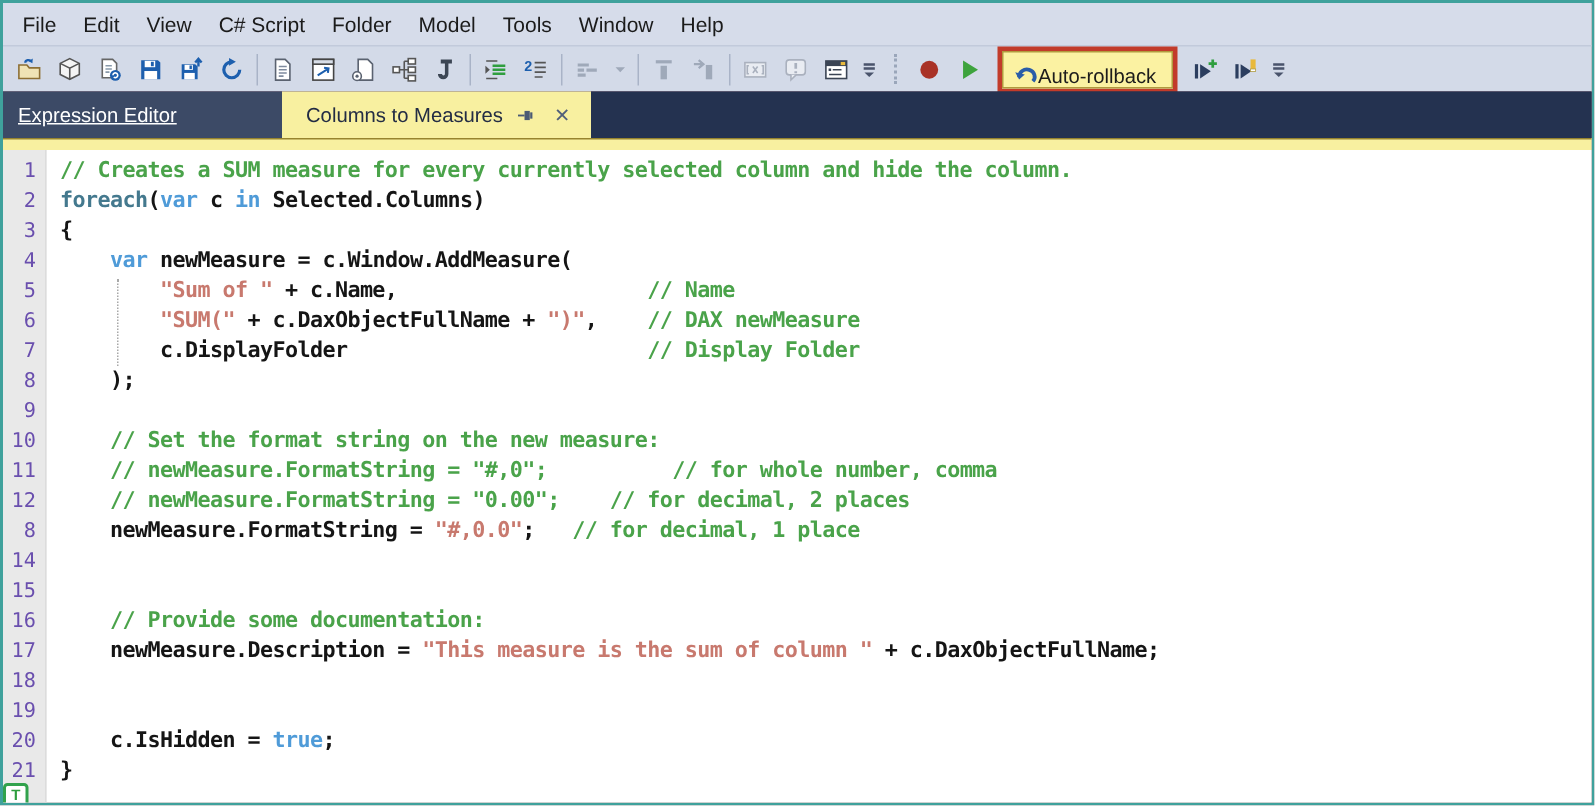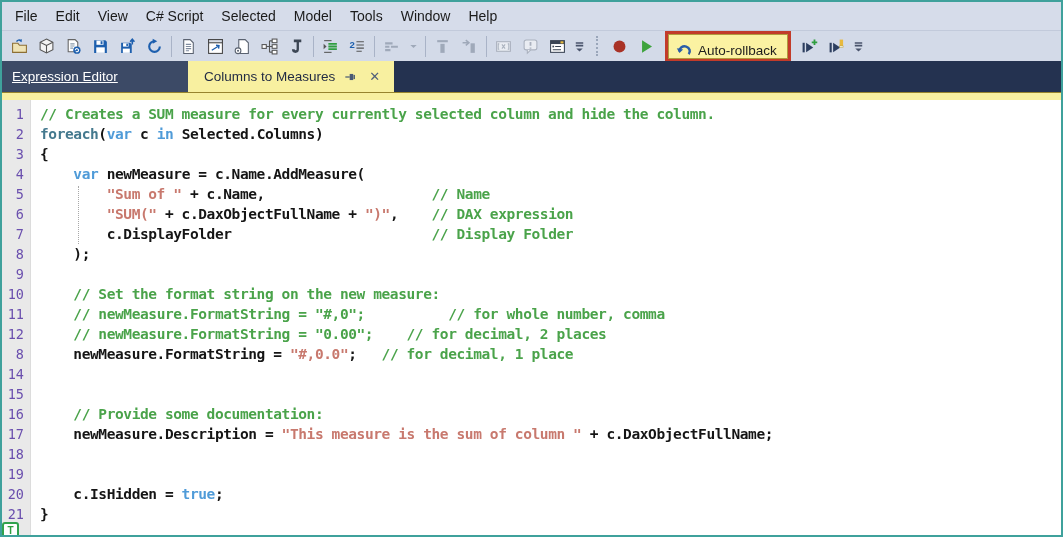--- a/index.html
+++ b/index.html
@@ -28,21 +28,21 @@
   .tb-icon {
     width: 27px; height: 25px; display: flex; align-items: center; justify-content: center;
     flex: none;
   }
   .tb-icon svg { width: 17px; height: 17px; }
   .tb-icon.small { width: 17px; }
   .tb-sep { width: 1px; height: 21px; background: #a9b3c7; margin: 0 3px; flex: none; }
   .tb-grip { width: 5px; height: 20px; border-left: 2px dotted #9aa6ba; margin: 0 5px 0 8px; flex: none; }
   .ar-outer { border: 3px solid #c23b2a; margin: 0 5px; flex: none; }
   .ar-btn {
-    display: flex; align-items: center; gap: 6px; background: #fbf2a2;
+    display: flex; align-items: center; gap: 0; background: #fbf2a2;
     border: 1px solid #b09a3e; padding: 10px 10px 2px 7px; height: 25px;
   }
   .ar-btn svg { width: 16px; height: 16px; }
   .ar-label { font-size: 13.5px; color: #1c1c1c; white-space: nowrap; }
   
   .tabstrip { height: 31px; display: flex; flex: none; background: #243250; }
   .panel-title {
     width: 186px; background: #3c4a66; color: #ffffff; font-size: 13.5px;
     display: flex; align-items: center; padding-left: 10px; flex: none; text-decoration: underline;
   }
@@ -89,21 +89,21 @@
 </style>
 </head>
 <body>
 
 <div class="window">
   <div class="menubar">
       <div class="menu-item">File</div>
       <div class="menu-item">Edit</div>
       <div class="menu-item">View</div>
       <div class="menu-item">C# Script</div>
-      <div class="menu-item">Selected</div>
+      <div class="menu-item">Folder</div>
       <div class="menu-item">Model</div>
       <div class="menu-item">Tools</div>
       <div class="menu-item">Window</div>
       <div class="menu-item">Help</div>
     </div>
   <div class="toolbar">
       <div class="tb-icon">
         <svg viewBox="0 0 16 16">
           <path d="M1.5 13.5 V5 h5 l1.5 1.8 H14.5 v6.7 z" fill="#efe3b5" stroke="#8d6f33"></path>
           <path d="M5.5 3.6 C5.5 1.9 8.3 1.3 9.3 2.7" fill="none" stroke="#1d5fae" stroke-width="1.4"></path>
@@ -311,23 +311,23 @@
     <div class="tab-filler"></div>
   </div>
   <div class="yellow-band"></div>
   <div class="editor">
     <div class="gutter-bg"></div>
     <div class="indent-guide"></div>
     <div class="code-lines">
         <div class="code-line"><span class="ln">1</span><span class="ct"><span class="c-com">// Creates a SUM measure for every currently selected column and hide the column.</span></span></div>
         <div class="code-line"><span class="ln">2</span><span class="ct"><span class="c-ctl">foreach</span><span class="c-def">(</span><span class="c-kw">var</span><span class="c-def"> c </span><span class="c-kw">in</span><span class="c-def"> Selected.Columns)</span></span></div>
         <div class="code-line"><span class="ln">3</span><span class="ct"><span class="c-def">{</span></span></div>
-        <div class="code-line"><span class="ln">4</span><span class="ct"><span class="c-def">    </span><span class="c-kw">var</span><span class="c-def"> newMeasure = c.Name.AddMeasure(</span></span></div>
+        <div class="code-line"><span class="ln">4</span><span class="ct"><span class="c-def">    </span><span class="c-kw">var</span><span class="c-def"> newMeasure = c.Window.AddMeasure(</span></span></div>
         <div class="code-line"><span class="ln">5</span><span class="ct"><span class="c-def">        </span><span class="c-str">"Sum of "</span><span class="c-def"> + c.Name,</span><span class="c-def">                    </span><span class="c-com">// Name</span></span></div>
-        <div class="code-line"><span class="ln">6</span><span class="ct"><span class="c-def">        </span><span class="c-str">"SUM("</span><span class="c-def"> + c.DaxObjectFullName + </span><span class="c-str">")"</span><span class="c-def">,    </span><span class="c-com">// DAX expression</span></span></div>
+        <div class="code-line"><span class="ln">6</span><span class="ct"><span class="c-def">        </span><span class="c-str">"SUM("</span><span class="c-def"> + c.DaxObjectFullName + </span><span class="c-str">")"</span><span class="c-def">,    </span><span class="c-com">// DAX newMeasure</span></span></div>
         <div class="code-line"><span class="ln">7</span><span class="ct"><span class="c-def">        c.DisplayFolder</span><span class="c-def">                        </span><span class="c-com">// Display Folder</span></span></div>
         <div class="code-line"><span class="ln">8</span><span class="ct"><span class="c-def">    );</span></span></div>
         <div class="code-line"><span class="ln">9</span><span class="ct"></span></div>
         <div class="code-line"><span class="ln">10</span><span class="ct"><span class="c-def">    </span><span class="c-com">// Set the format string on the new measure:</span></span></div>
         <div class="code-line"><span class="ln">11</span><span class="ct"><span class="c-def">    </span><span class="c-com">// newMeasure.FormatString = "#,0";          // for whole number, comma</span></span></div>
         <div class="code-line"><span class="ln">12</span><span class="ct"><span class="c-def">    </span><span class="c-com">// newMeasure.FormatString = "0.00";    // for decimal, 2 places</span></span></div>
         <div class="code-line"><span class="ln">8</span><span class="ct"><span class="c-def">    newMeasure.FormatString = </span><span class="c-str">"#,0.0"</span><span class="c-def">;   </span><span class="c-com">// for decimal, 1 place</span></span></div>
         <div class="code-line"><span class="ln">14</span><span class="ct"></span></div>
         <div class="code-line"><span class="ln">15</span><span class="ct"></span></div>
         <div class="code-line"><span class="ln">16</span><span class="ct"><span class="c-def">    </span><span class="c-com">// Provide some documentation:</span></span></div>

